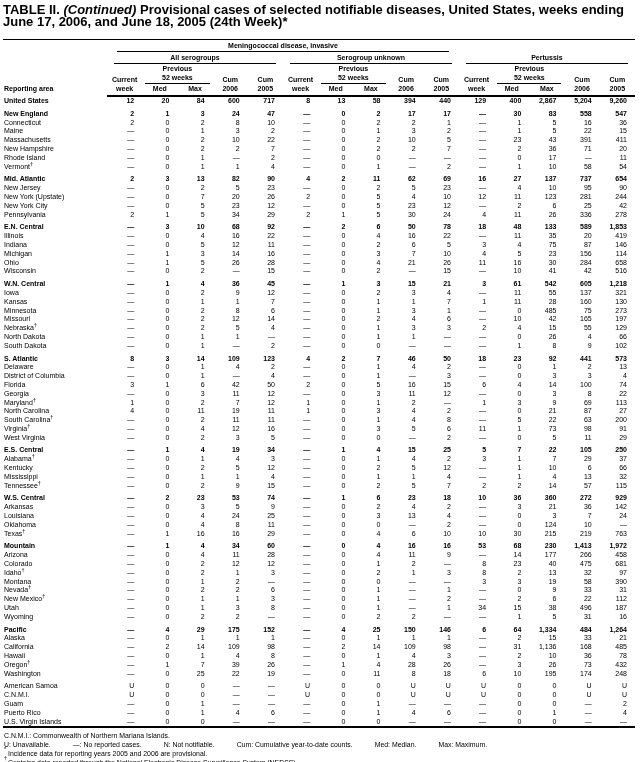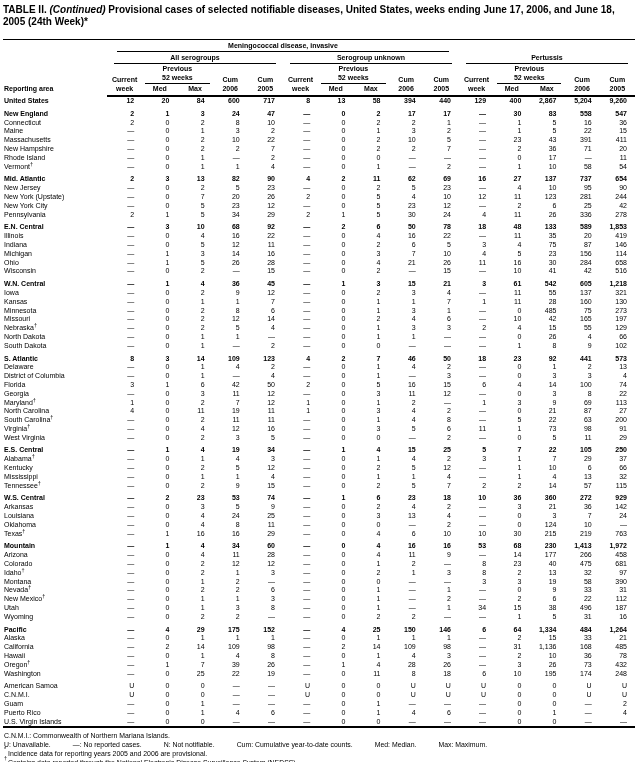--- a/index.html
+++ b/index.html
@@ -1,18 +1,18 @@
 <!DOCTYPE html>
 <html><head>
 <meta charset="utf-8">
 <style>
   html,body{margin:0;padding:0;background:#fff;color:#000;}
   body{width:640px;height:762px;box-sizing:border-box;padding:4px 5px 0 3px;
        font-family:"Liberation Sans","DejaVu Sans",sans-serif;-webkit-font-smoothing:none;}
-  .title{font-size:10px;font-weight:bold;line-height:11.5px;margin-bottom:12px;}
+  .title{font-size:13px;font-weight:bold;line-height:11.5px;margin-bottom:12px;}
   .title .i{font-style:italic;}
   table{border-collapse:collapse;table-layout:fixed;width:632px;
         border-top:1px solid #000;border-bottom:2px solid #000;}
   col.c-area{width:104px;}
   col.c-num{width:35.2px;}
   th{font-weight:bold;}
   th,td{padding:0;font-size:7px;}
   thead th{vertical-align:bottom;line-height:9px;}
   th.area-h{text-align:left;vertical-align:bottom;padding-bottom:3px;padding-left:1px;}
   .spanline{display:block;text-align:center;border-bottom:1px solid #000;

